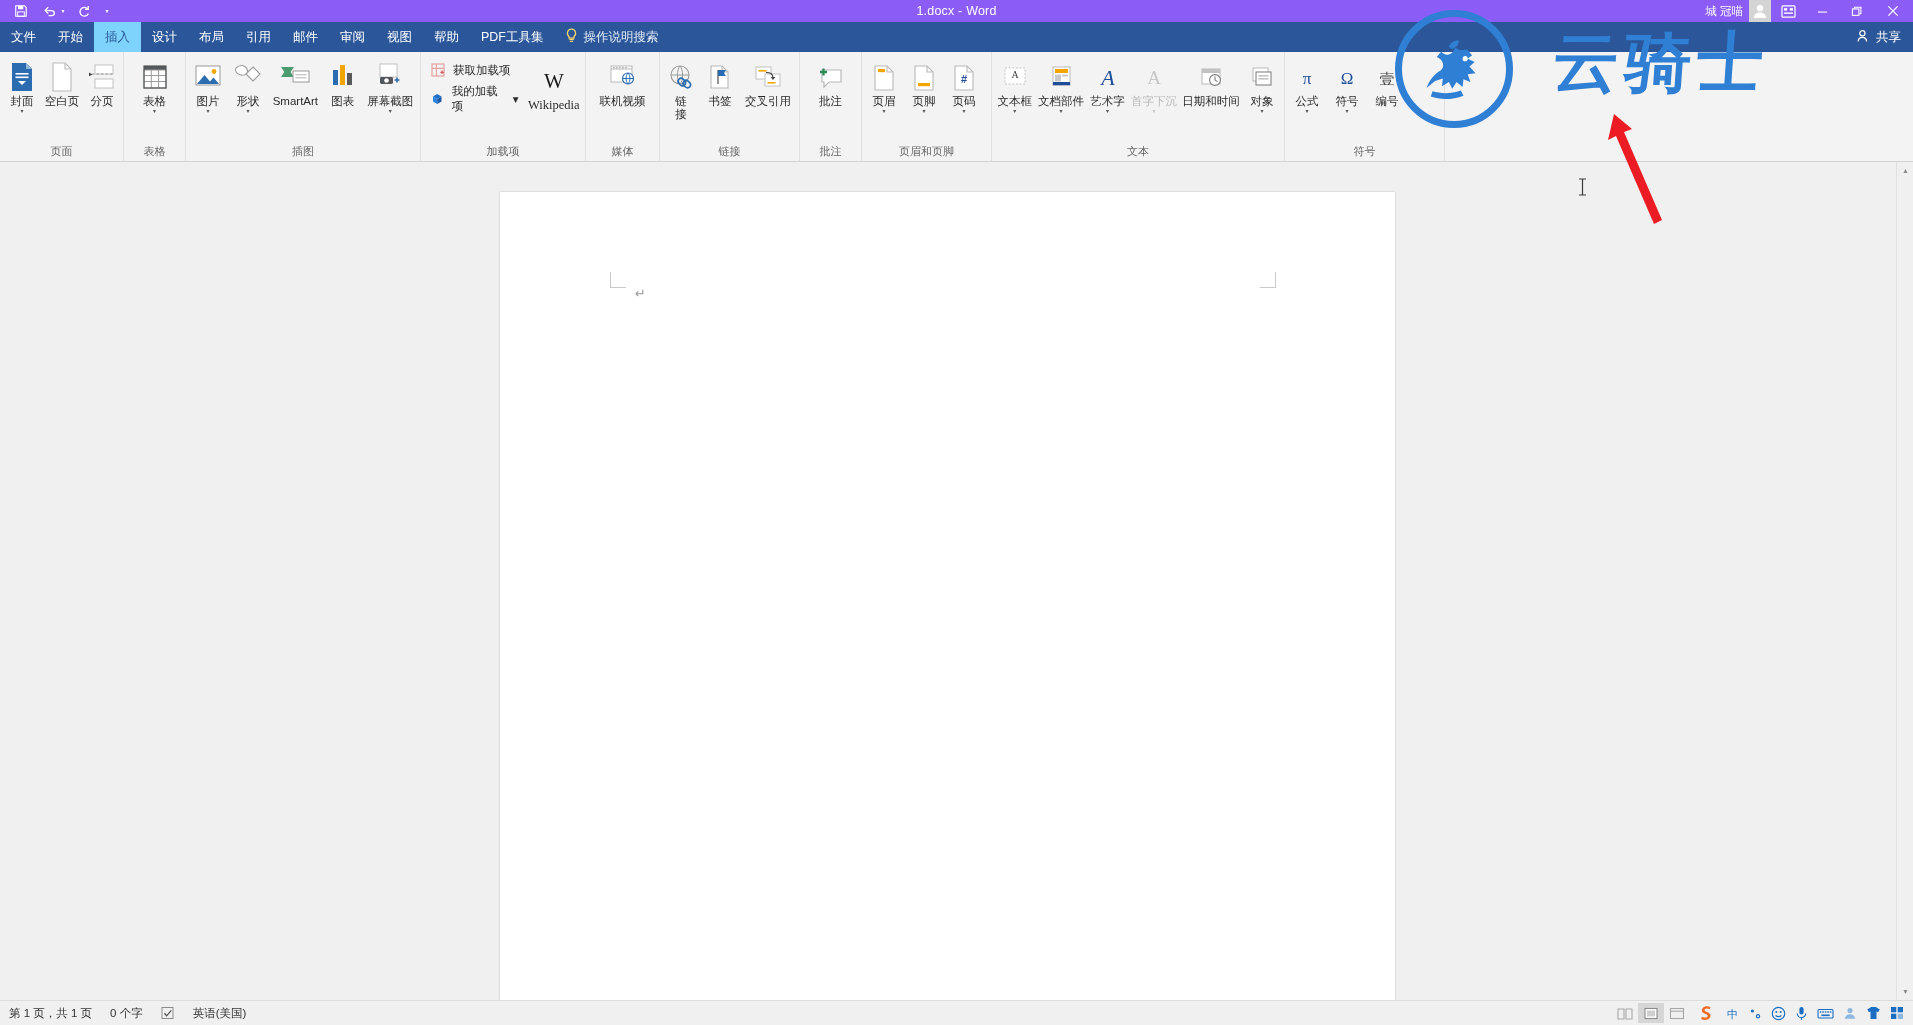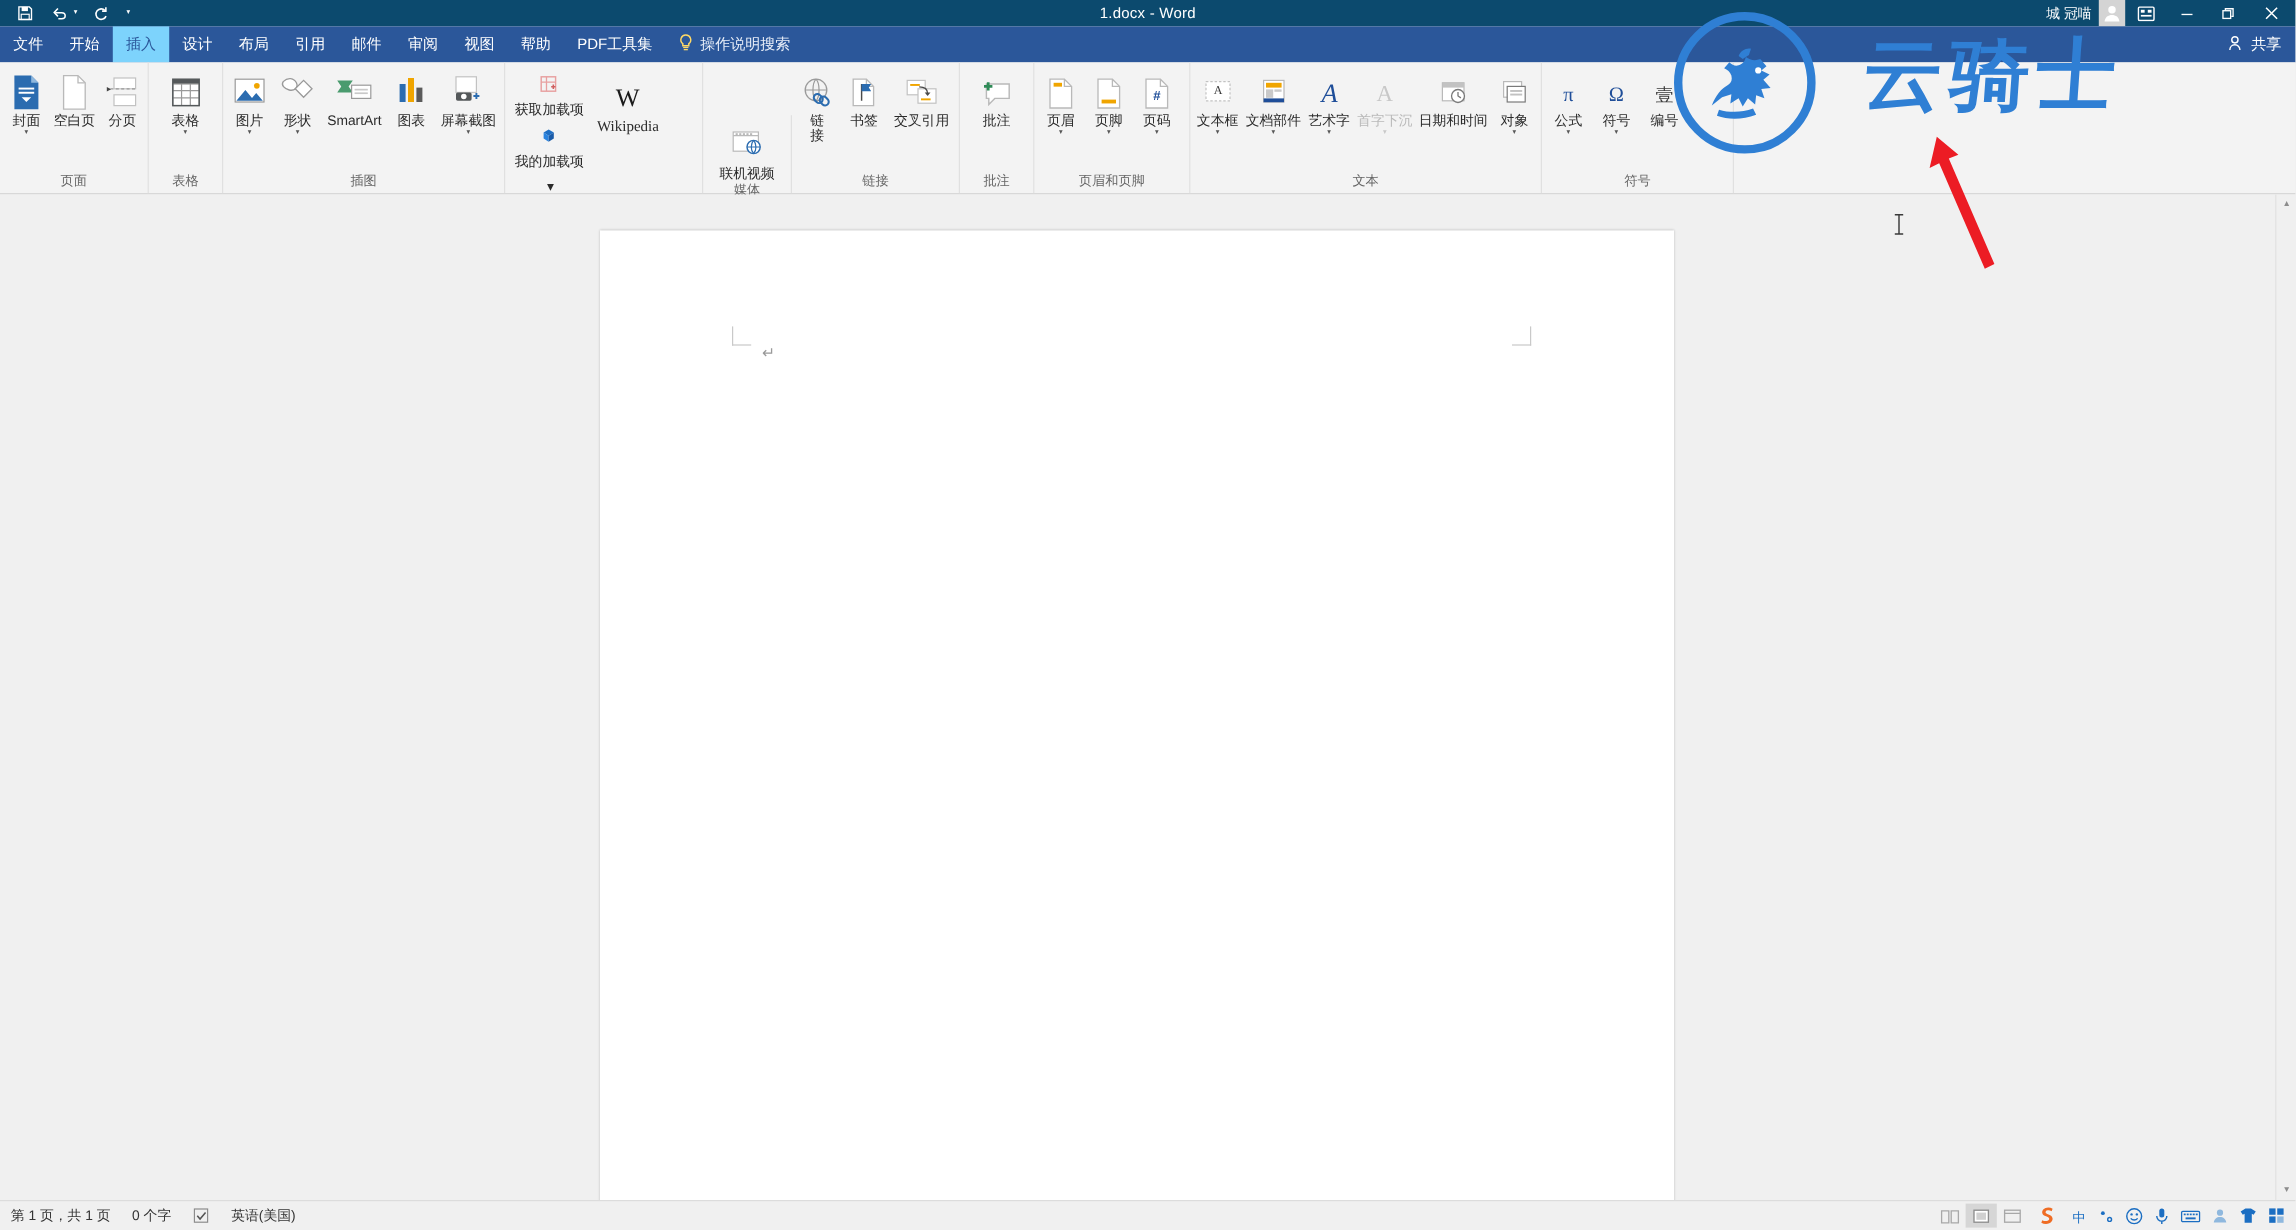--- a/index.html
+++ b/index.html
@@ -7,21 +7,21 @@
     width: 1913px; height: 1025px;
     overflow: hidden;
     font-family: "Liberation Sans", "DejaVu Sans", sans-serif;
     background: #f0f0f0;
   }
   #app { position: relative; width: 1913px; height: 1025px; }
 
   
   .titlebar {
     position: absolute; top: 0; left: 0; width: 1913px; height: 22px;
-    background: #0c4a6e; color: #fff;
+    background: #8b5cf6; color: #fff;
     display: flex; align-items: center;
   }
   .qat { display: flex; align-items: center; gap: 0px; padding-left: 7px; }
   .qat-btn {
     width: 28px; height: 21px; display: flex; align-items: center; justify-content: center;
     color: #fff; font-size: 14px; line-height: 1;
   }
   .qat-btn svg { display: block; }
   .qat-caret { font-size: 6px; margin-left: -6px; width: 12px; }
   .title-center {
@@ -87,21 +87,21 @@
   .ritem .lbl {
     font-size: 11.5px; color: #2b2b2b; text-align: center; line-height: 13px;
     margin-top: 3px; white-space: nowrap;
   }
   .ritem .lbl.two { white-space: normal; width: 16px; line-height: 13px; }
   .ritem .dd { font-size: 6px; color: #555; line-height: 7px; height: 8px; }
   .ritem.dim .lbl { color: #b9b9b9; }
 
   
   .rsmall { display: flex; flex-direction: column; justify-content: center; padding: 4px 6px 0 6px; gap: 6px; }
-  .rsmall-row { display: flex; align-items: center; gap: 6px; font-size: 11.5px; color: #2b2b2b; flex-direction: column; }
+  .rsmall-row { display: flex; align-items: center; gap: 6px; font-size: 11.5px; color: #2b2b2b; }
   .rsmall-row .ico { width: 18px; height: 16px; display: flex; align-items: center; justify-content: center; }
 
   
   .docarea {
     position: absolute; top: 162px; left: 0; width: 1896px; height: 838px;
     background: #f0f0f0; overflow: hidden;
   }
   .page {
     position: absolute; left: 500px; top: 30px; width: 895px; height: 830px;
     background: #fff; box-shadow: 0 0 2px rgba(0,0,0,.22);
@@ -414,21 +414,21 @@
             <svg width="36" height="30" viewBox="0 0 36 30">
                 <text x="18" y="22" font-family="Liberation Serif, serif" font-size="21" fill="#1a1a1a" text-anchor="middle">W</text>
               </svg>
           </span>
           <span class="lbl" style="font-family:'Liberation Serif',serif;font-size:12.5px;">Wikipedia</span>
         </div>
       </div>
       <div class="rgroup-label">加载项</div>
     </div>
 
-    <div class="rgroup" style="width:74px;margin-top:44px;">
+    <div class="rgroup" style="width:74px;">
       <div class="rgroup-items" style="justify-content:center;">
         <div class="ritem">
           <span class="ico">
             <svg width="30" height="30" viewBox="0 0 30 30">
                 <rect x="3" y="4" width="21" height="16" fill="#fff" stroke="#b9b9b9" stroke-width="1"></rect>
                 <path d="M3 7h21" stroke="#b9b9b9" stroke-width="1"></path>
                 <g fill="#b9b9b9">
                   <rect x="5" y="5" width="1.8" height="1.5"></rect>
                   <rect x="8" y="5" width="1.8" height="1.5"></rect>
                   <rect x="11" y="5" width="1.8" height="1.5"></rect>

